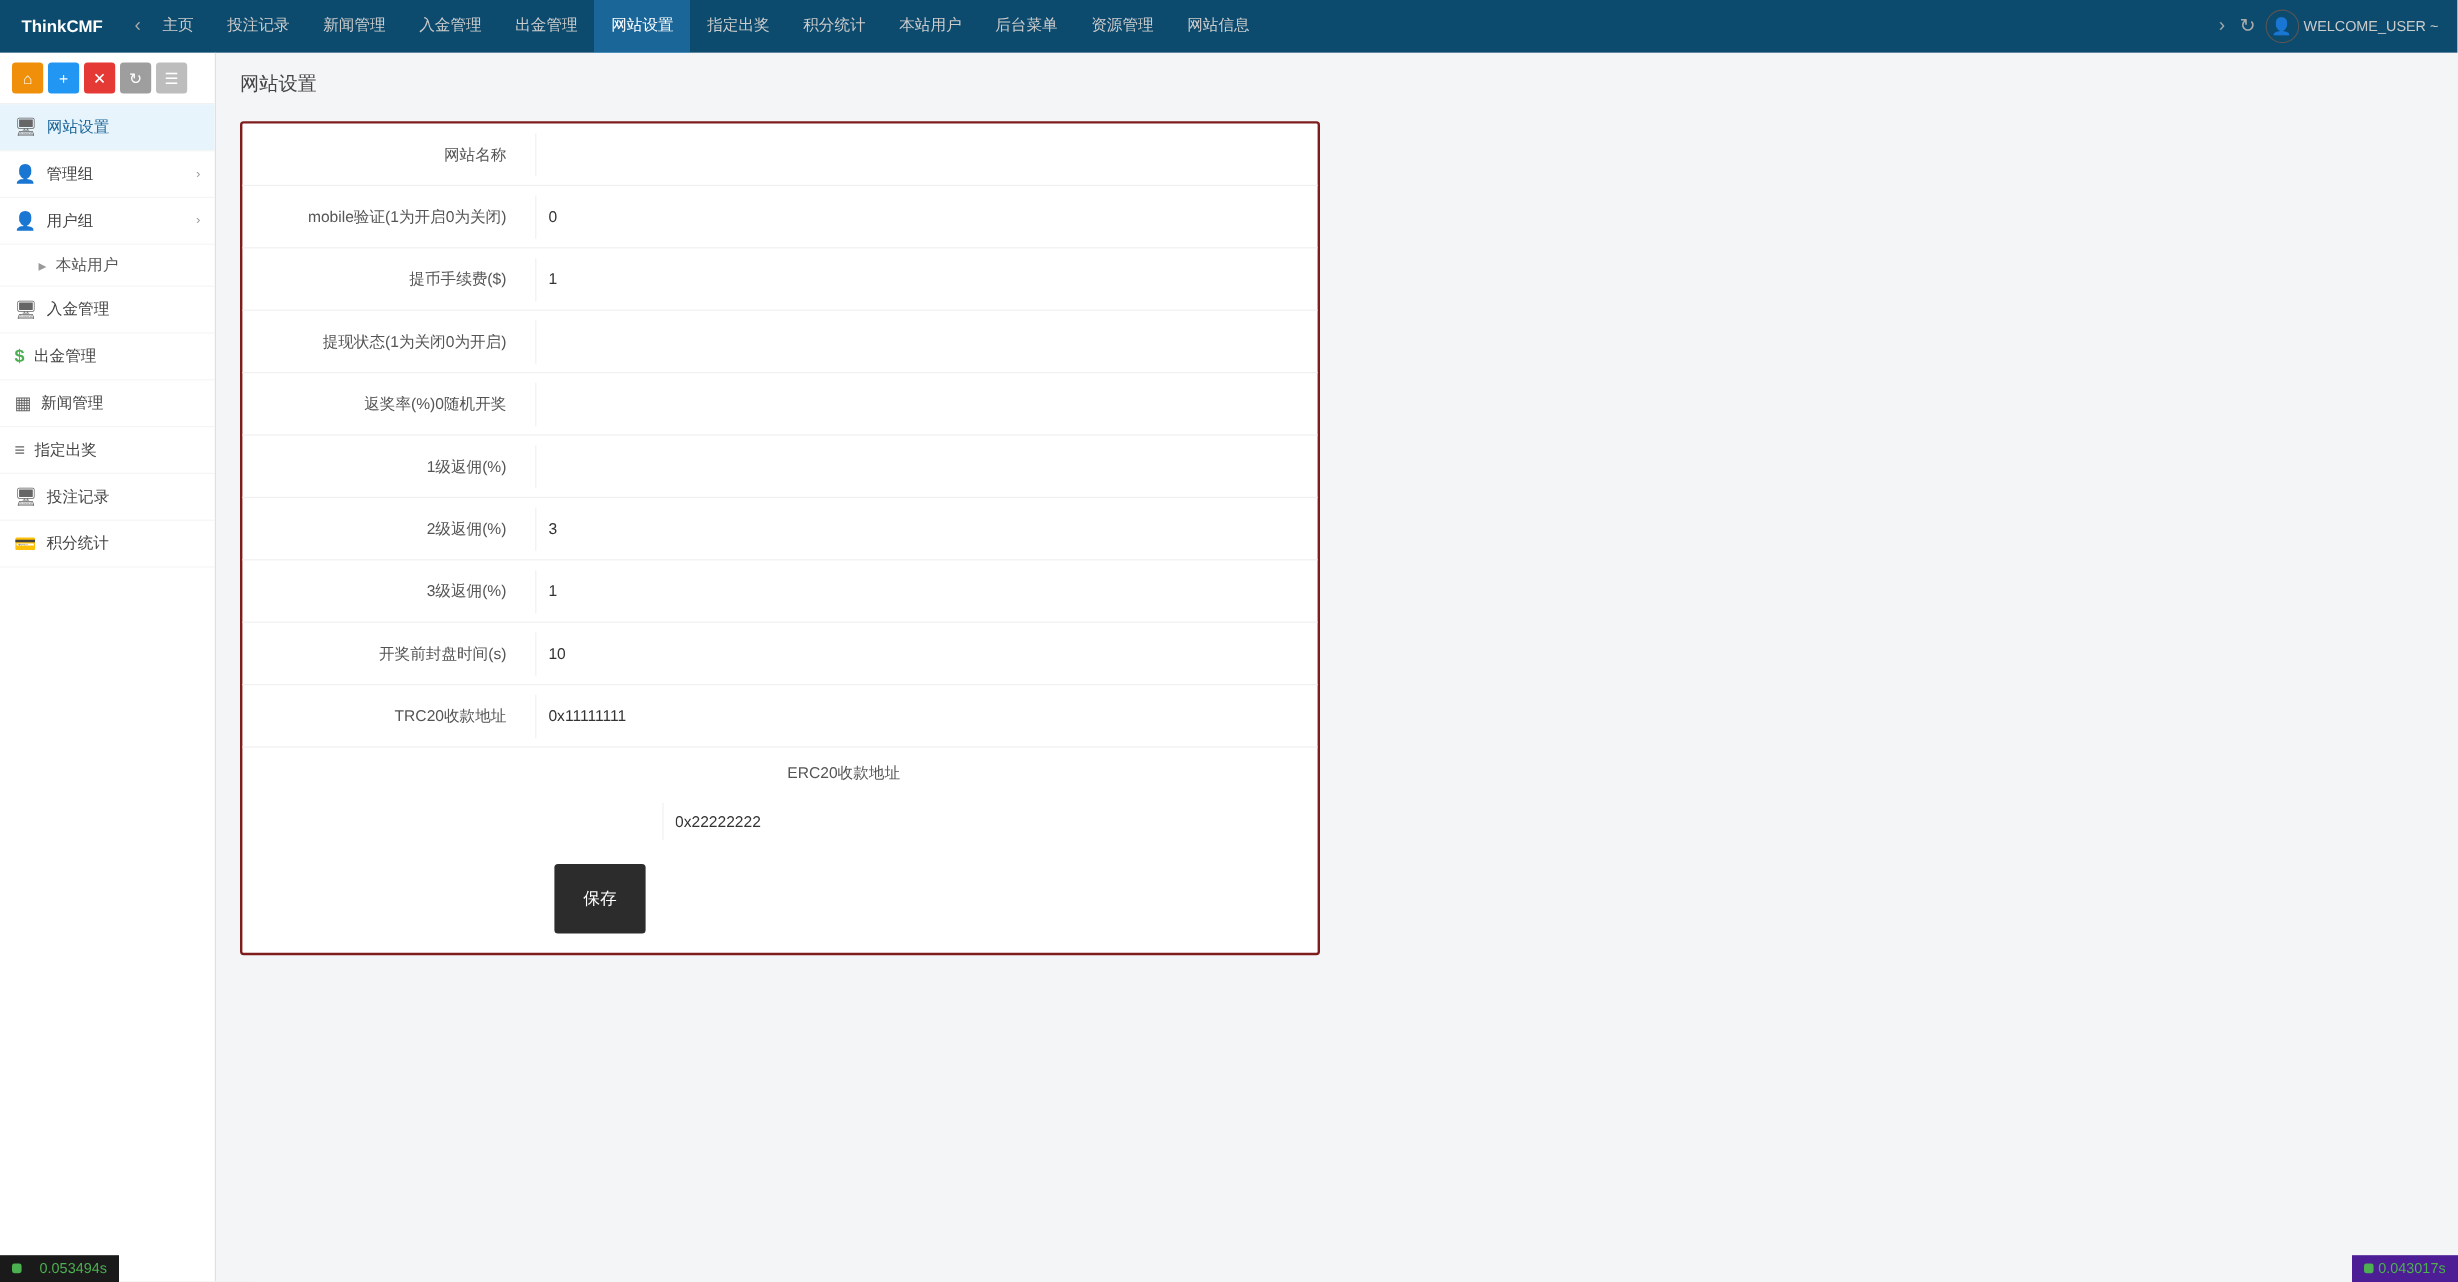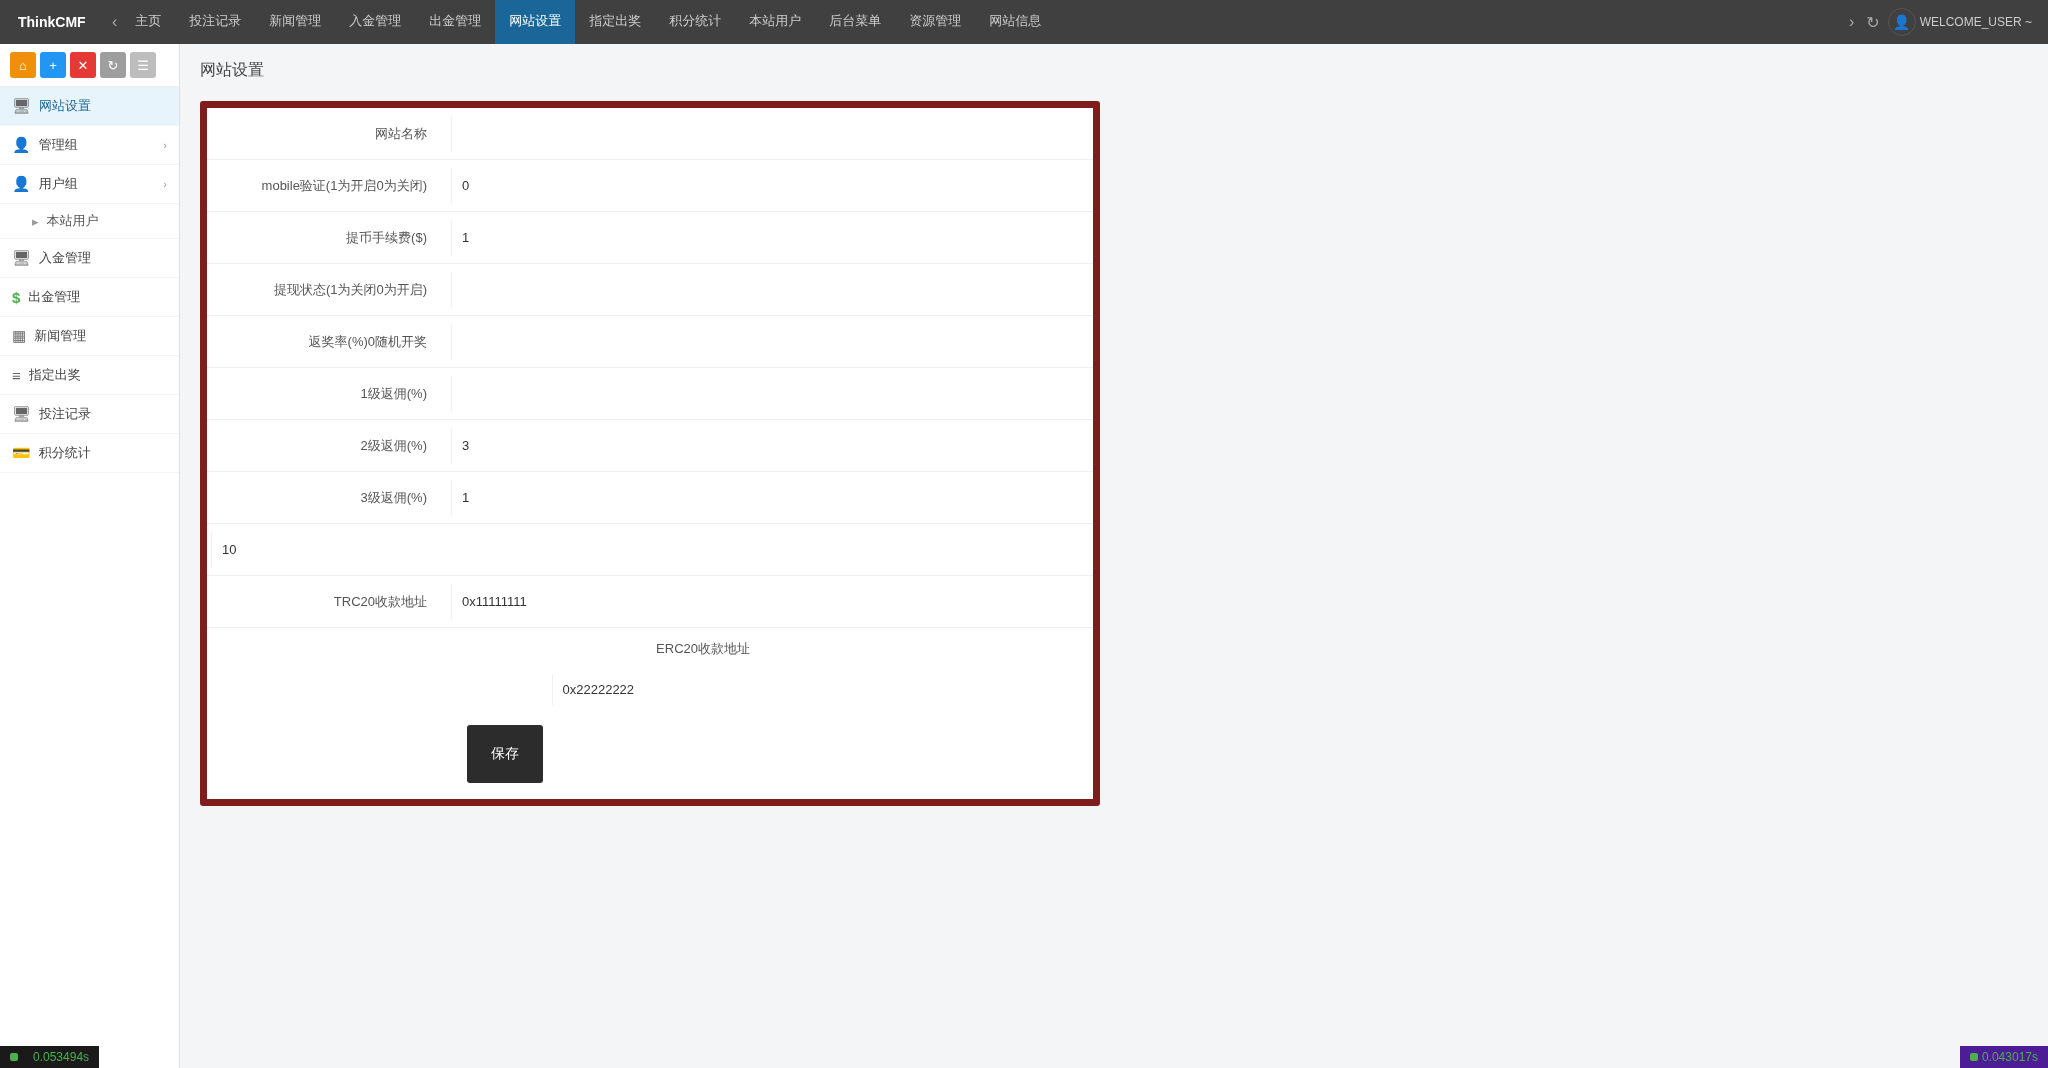--- a/index.html
+++ b/index.html
@@ -1,20 +1,20 @@
 <!DOCTYPE html>
 <html><head>
   <meta charset="utf-8">
   <style>
     * { box-sizing: border-box; margin: 0; padding: 0; }
     body { font-family: "Microsoft YaHei", "微软雅黑", Arial, sans-serif; font-size: 13px; background: #f0f0f0; color: #333; height: 100vh; overflow: hidden; }
 
     
     .topnav {
-      background: #404040;
+      background: #0c4a6e;
       color: #ccc;
       display: flex;
       align-items: center;
       height: 44px;
       padding: 0 8px;
       gap: 0;
       white-space: nowrap;
     }
     .topnav-brand {
       color: #fff;
@@ -150,21 +150,21 @@
       padding: 16px 20px;
     }
     .page-header {
       font-size: 16px;
       color: #444;
       margin-bottom: 20px;
       font-weight: normal;
     }
     .form-card {
       background: #fff;
-      border: 7px solid #7f1d1d;
+      border: 2px solid #7f1d1d;
       border-radius: 3px;
       padding: 0;
       max-width: 900px;
     }
     .form-row {
       display: flex;
       align-items: center;
       border-bottom: 1px solid #f0f0f0;
       min-height: 52px;
     }
@@ -355,20 +355,21 @@
   </div>
           <div class="form-row">
     <div class="form-label">2级返佣(%)</div>
     <input class="form-control" type="text" value="3" placeholder="" style="">
   </div>
           <div class="form-row">
     <div class="form-label">3级返佣(%)</div>
     <input class="form-control" type="text" value="1" placeholder="" style="">
   </div>
           <div class="form-row">
+    <div class="form-label">开奖前封盘时间(s)</div>
     <input class="form-control" type="text" value="10" placeholder="" style="">
   </div>
           <div class="form-row">
     <div class="form-label">TRC20收款地址</div>
     <input class="form-control" type="text" value="0x11111111" placeholder="" style="">
   </div>
           <div class="form-row">
     <div class="form-label">ERC20收款地址</div>
     <input class="form-control" type="text" value="0x22222222" placeholder="" style="">
   </div>

